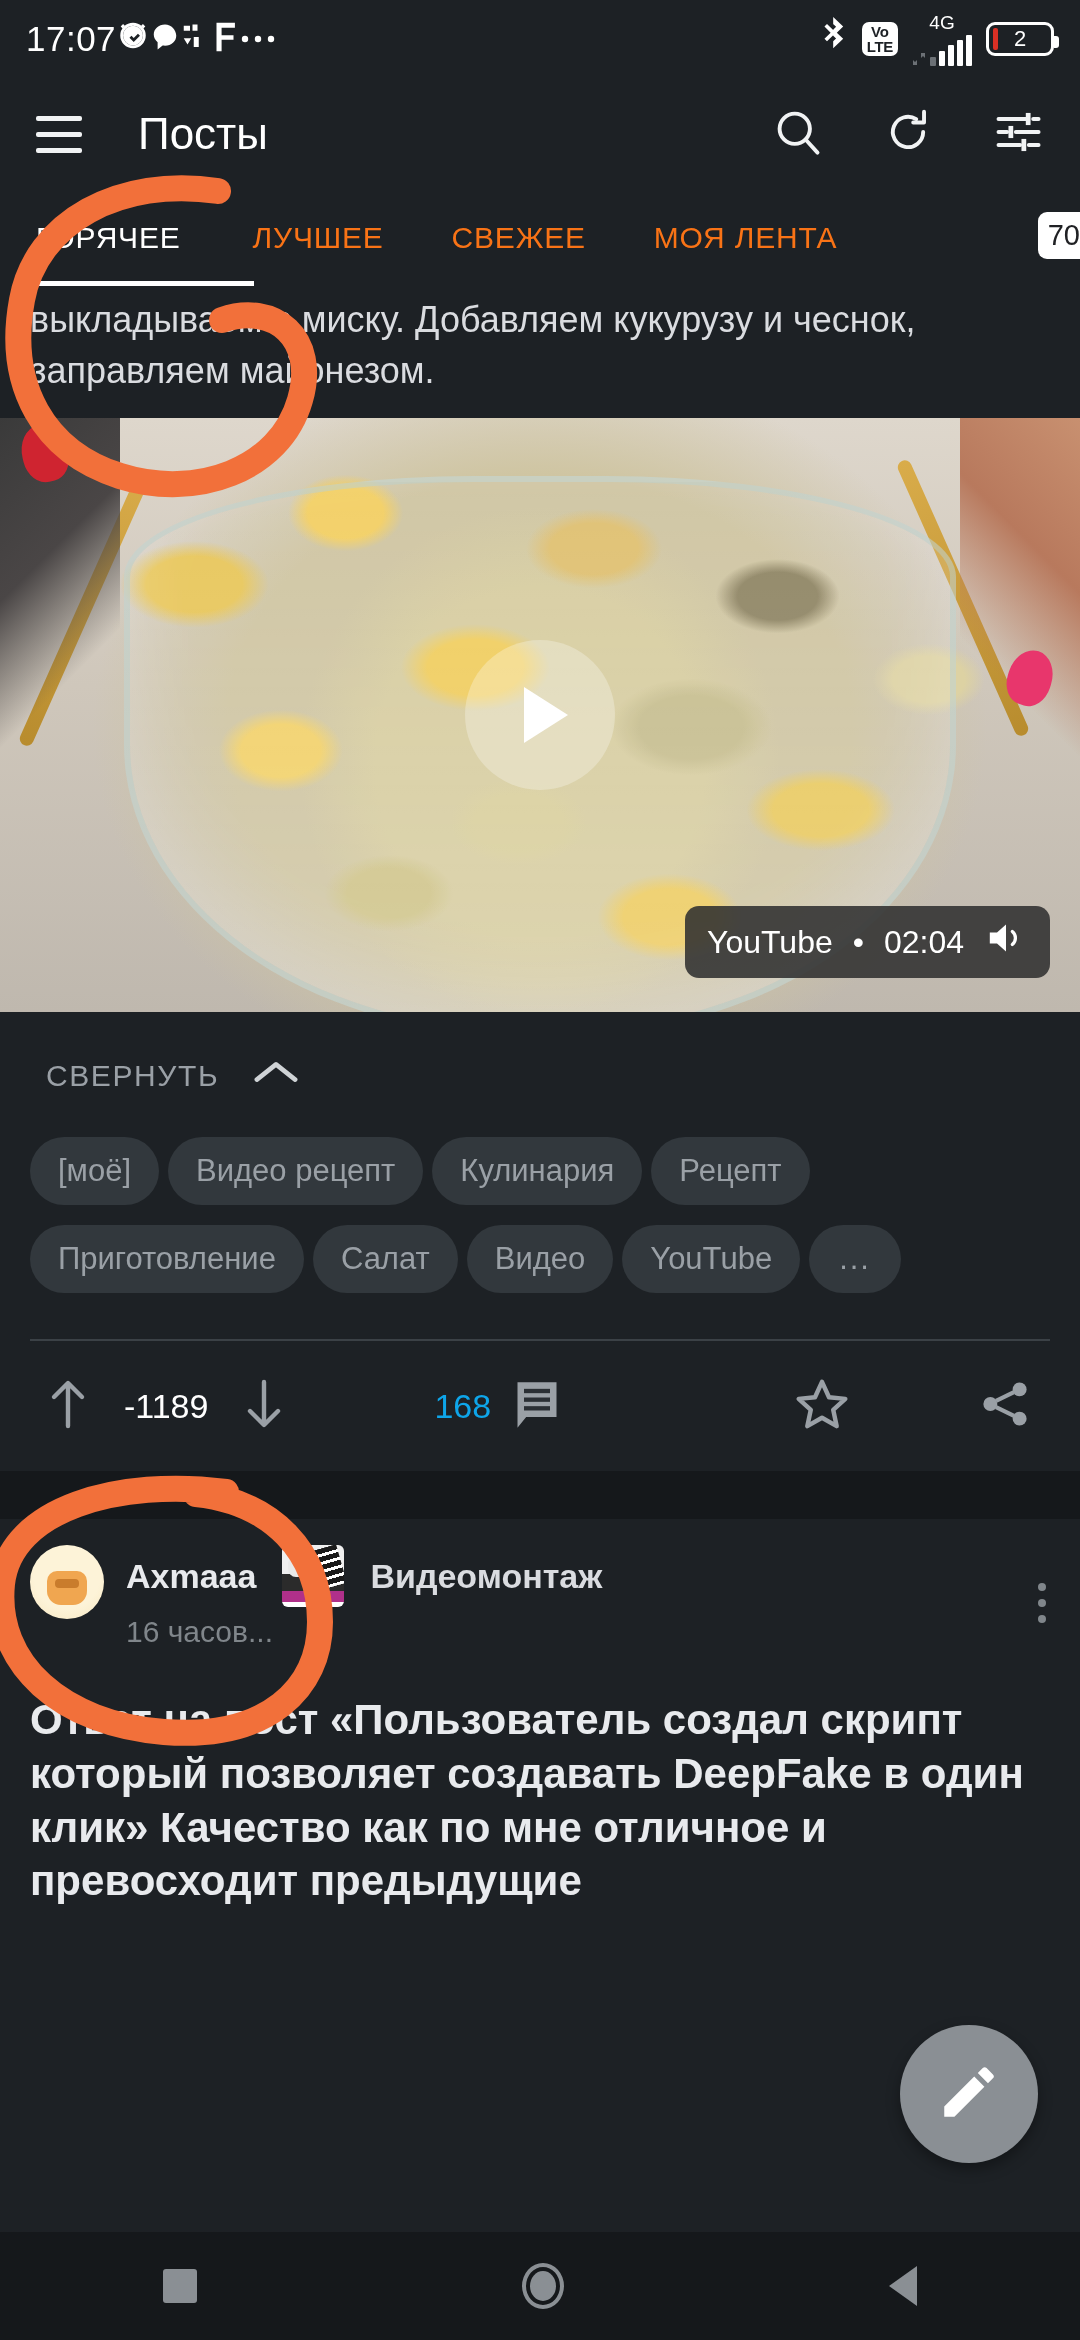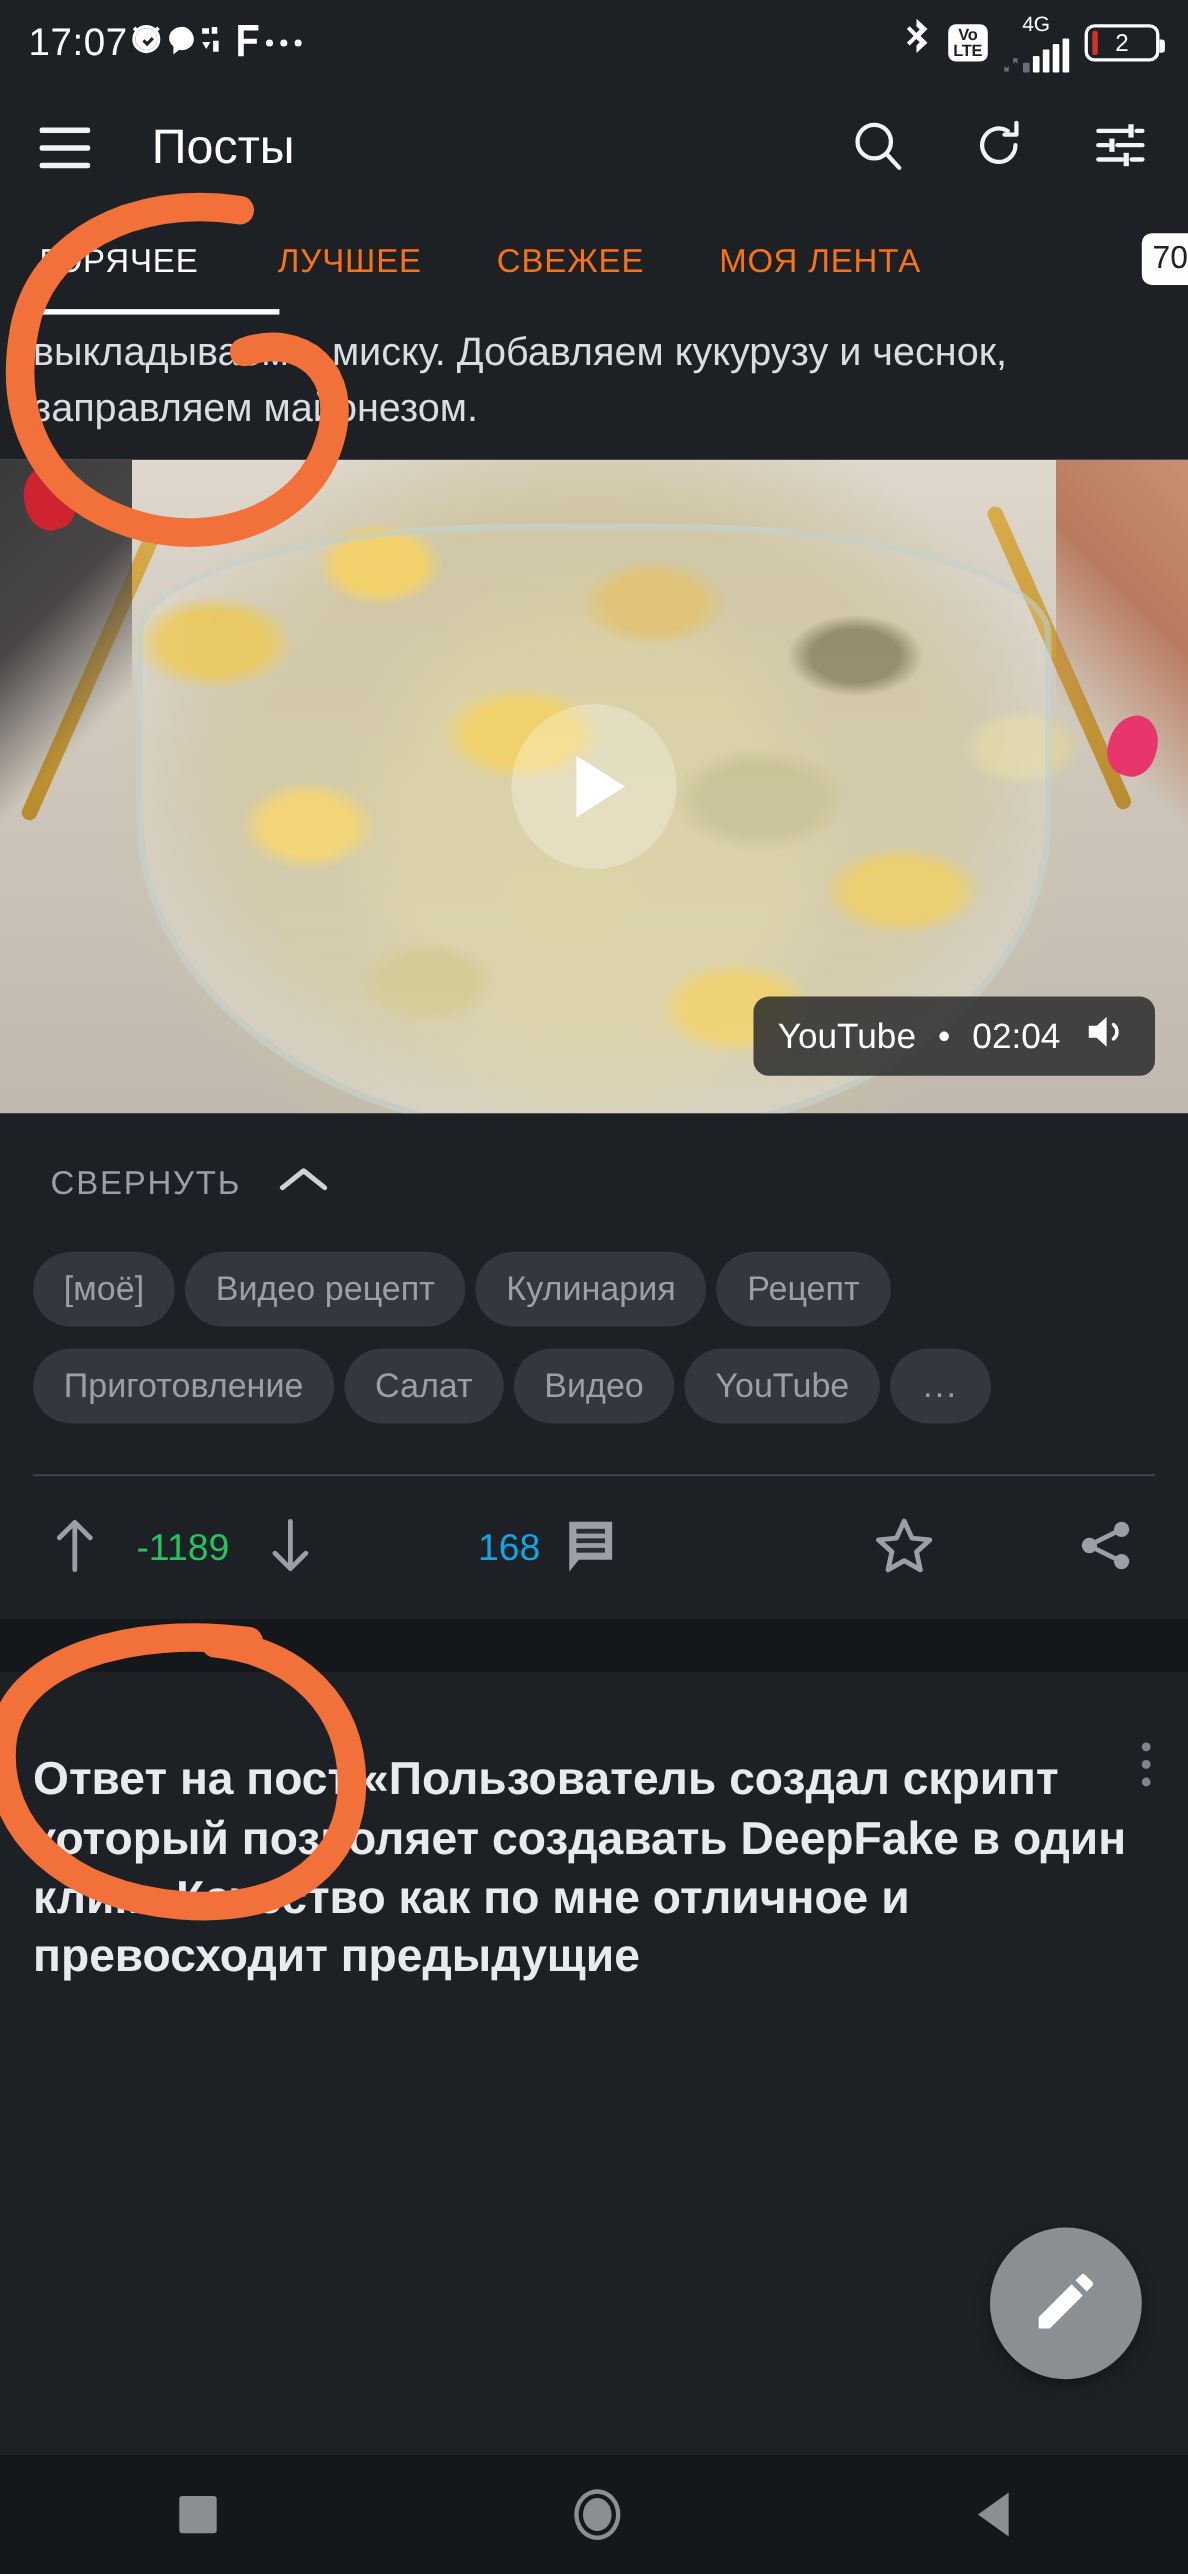--- a/index.html
+++ b/index.html
@@ -160,21 +160,21 @@
     font-size:31px; color:#9aa0a6; white-space:nowrap;
   }
   .tag.dots { padding:16px 30px; letter-spacing:2px; }
 
   
   .divider { height:2px; background:#3b4146; margin:46px 30px 0 30px; }
   .actions {
     display:flex; align-items:center; height:130px; padding:0 48px;
   }
   .act-rating { display:flex; align-items:center; gap:36px; }
-  .act-rating .val { font-size:34px; color:#22c55e; }
+  .act-rating .val { font-size:34px; color:#ffffff; }
   .act-comments { display:flex; align-items:center; gap:22px; margin-left:150px; }
   .act-comments .val { font-size:34px; color:#0ea5e9; }
   .act-star { margin-left:auto; }
   .act-share { margin-left:128px; }
 
   
   .post-gap { height:48px; background:#15181b; }
 
   
   .post2 { padding:26px 30px 0 30px; position:relative; }
@@ -451,20 +451,34 @@
         <circle cx="5.5" cy="12" r="3.1" fill="#9aa0a6"></circle>
       <line x1="8" y1="10.6" x2="16" y2="6.7" stroke="#9aa0a6" stroke-width="1.9"></line>
       <line x1="8" y1="13.4" x2="16" y2="17.3" stroke="#9aa0a6" stroke-width="1.9"></line>
     </svg>
   </span>
 </div>
 
 <div class="post-gap"></div>
 
 <div class="post2">
+  <div class="p2-head">
+    <div class="avatar"></div>
+    <div class="p2-meta">
+      <div class="p2-line1">
+        <span class="p2-author">Axmaaa</span>
+        <span class="comm-icon">
+          <span class="skull"></span>
+            <span class="reel"></span>
+        </span>
+        <span class="p2-comm">Видеомонтаж</span>
+      </div>
+      <div class="p2-time">16 часов...</div>
+    </div>
+  </div>
   <div class="kebab">
       <i></i>
       <i></i>
       <i></i>
     </div>
   <div class="p2-title">Ответ на пост «Пользователь создал скрипт который позволяет создавать DeepFake в один клик» Качество как по мне отличное и превосходит предыдущие</div>
 </div>
 
 <div class="fab">
   <span class="ico">

